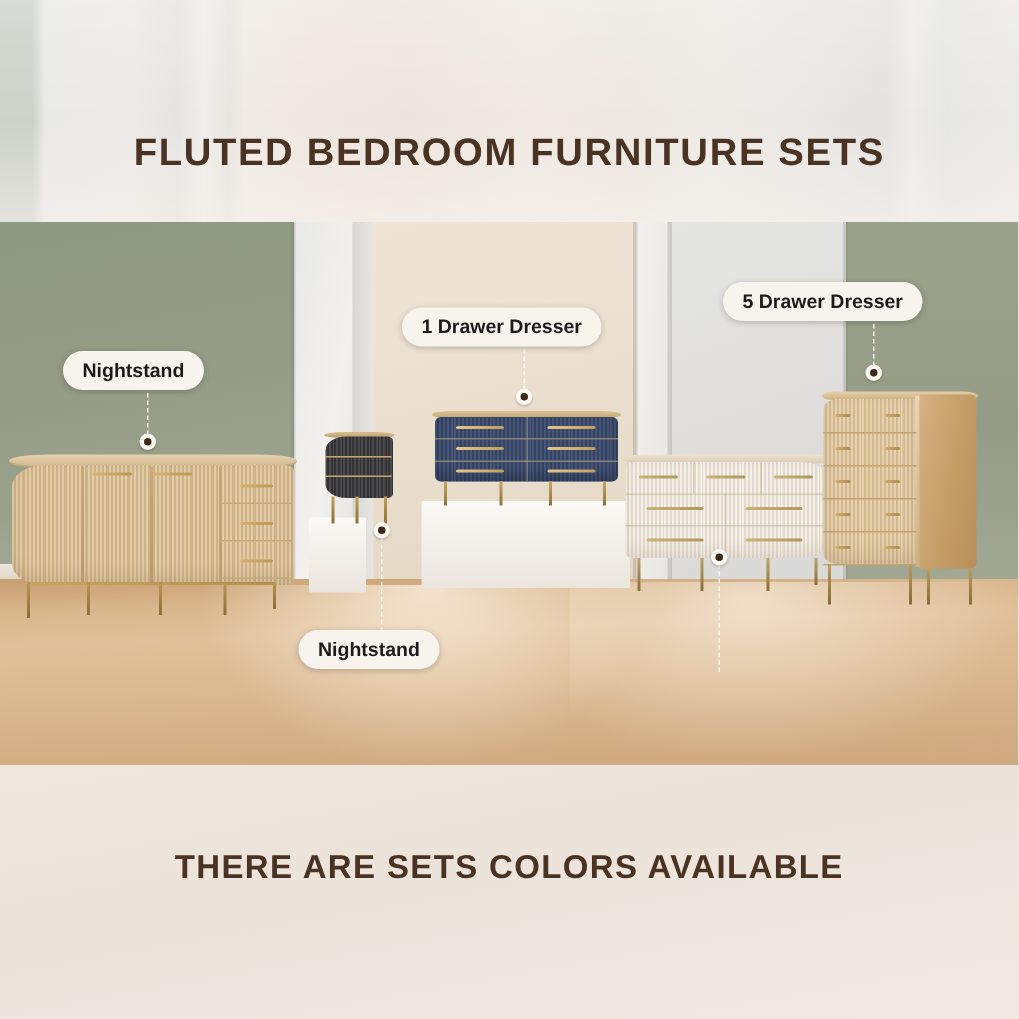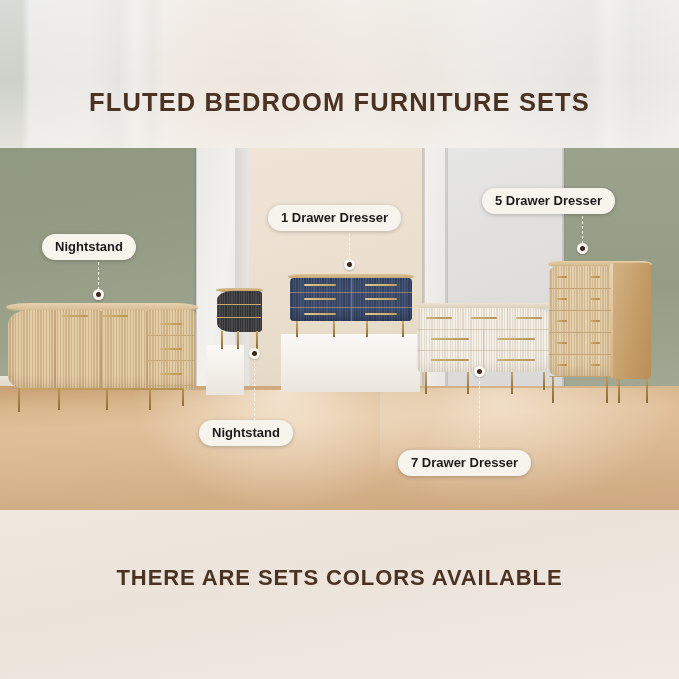--- a/index.html
+++ b/index.html
@@ -470,21 +470,20 @@
     <div class="pill" style="left:482px;top:40px">5 Drawer Dresser</div>
     <div class="lead" style="left:582px;top:63px;height:33px"></div>
     <div class="dot" style="left:577px;top:95px"></div>
 
     <div class="dot" style="left:249px;top:200px"></div>
     <div class="lead" style="left:254px;top:210px;height:63px"></div>
     <div class="pill" style="left:199px;top:272px">Nightstand</div>
 
     <div class="dot" style="left:474px;top:218px"></div>
     <div class="lead" style="left:479px;top:228px;height:72px"></div>
-    <div class="pill" style="left:398px;top:302px">7 Drawer Dresser</div>
 
   </div>
 
   <div class="bottom-band"></div>
   <div class="bottom-title">THERE ARE SETS COLORS AVAILABLE</div>
 
 
 </div>
 
 </body></html>

